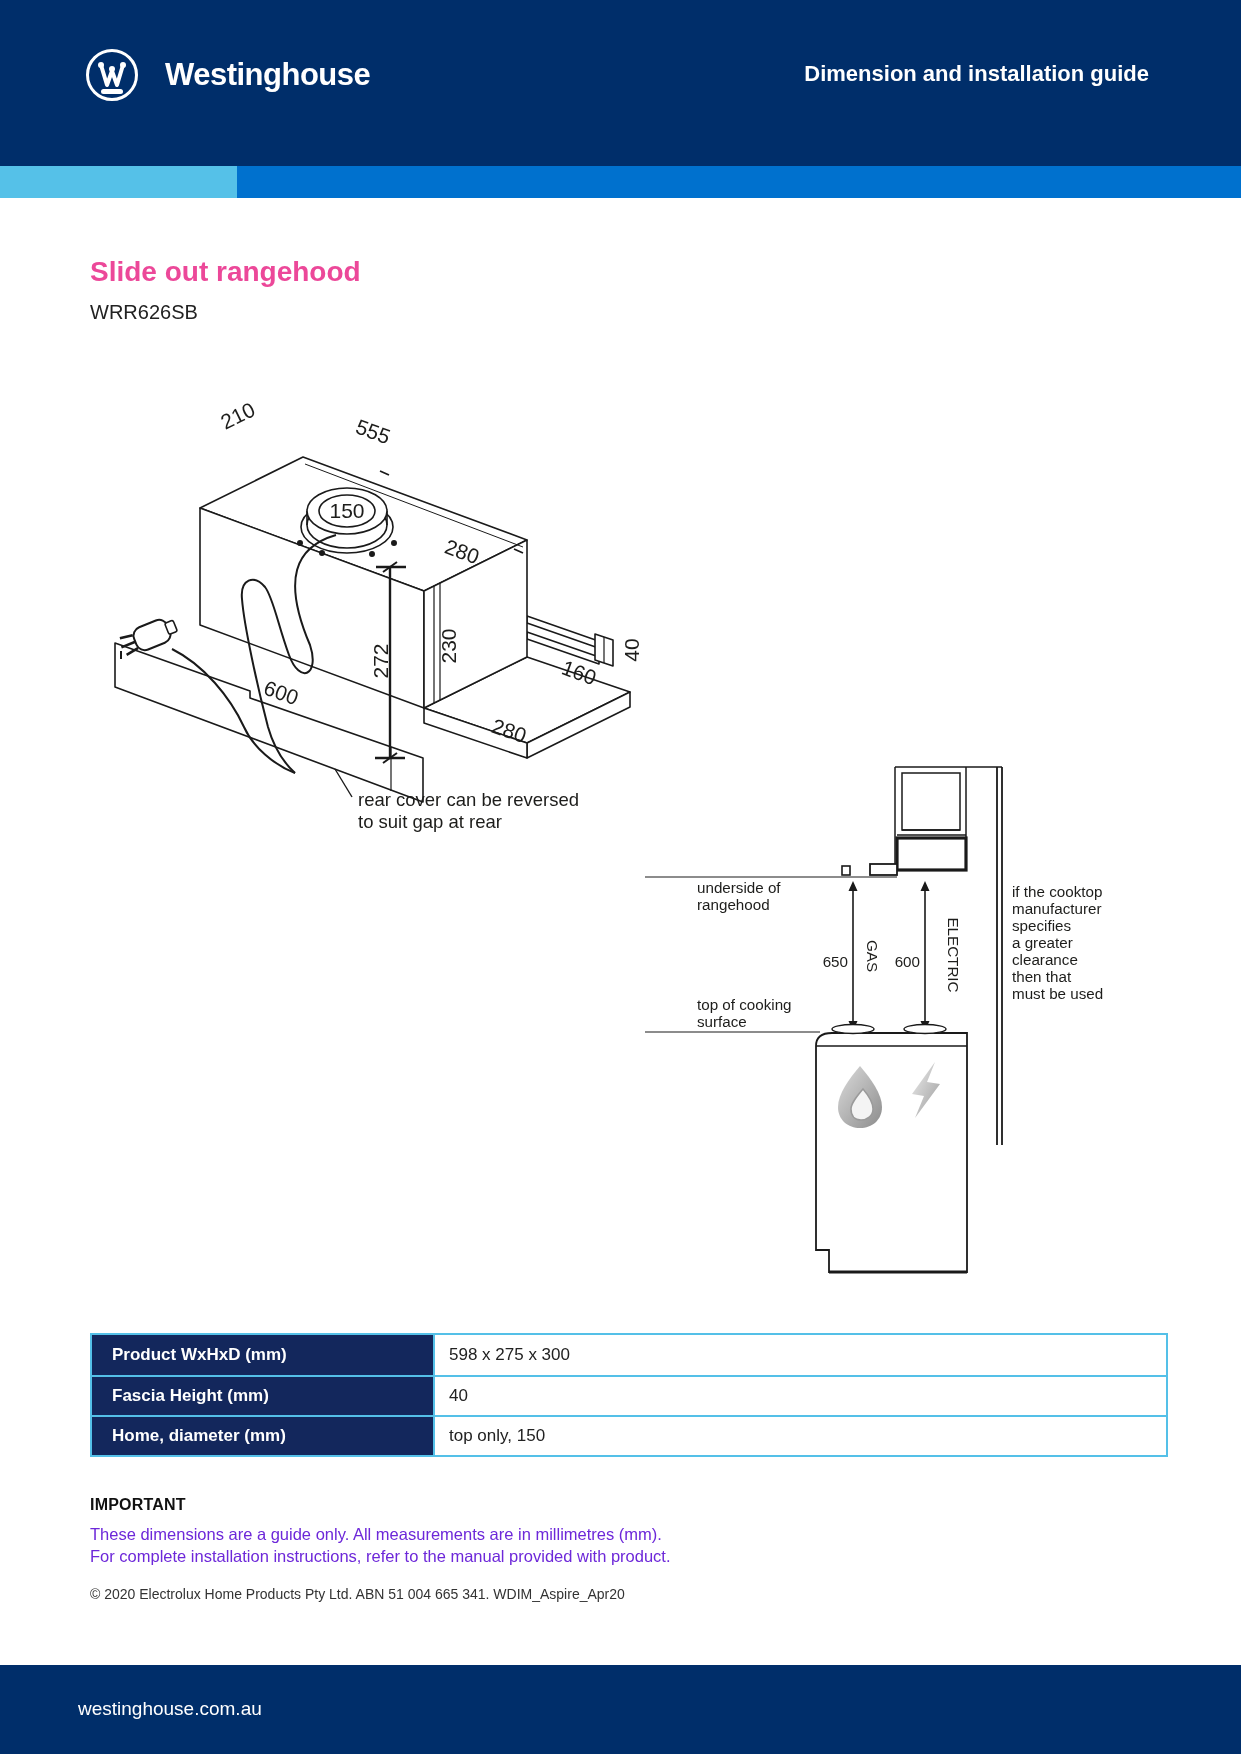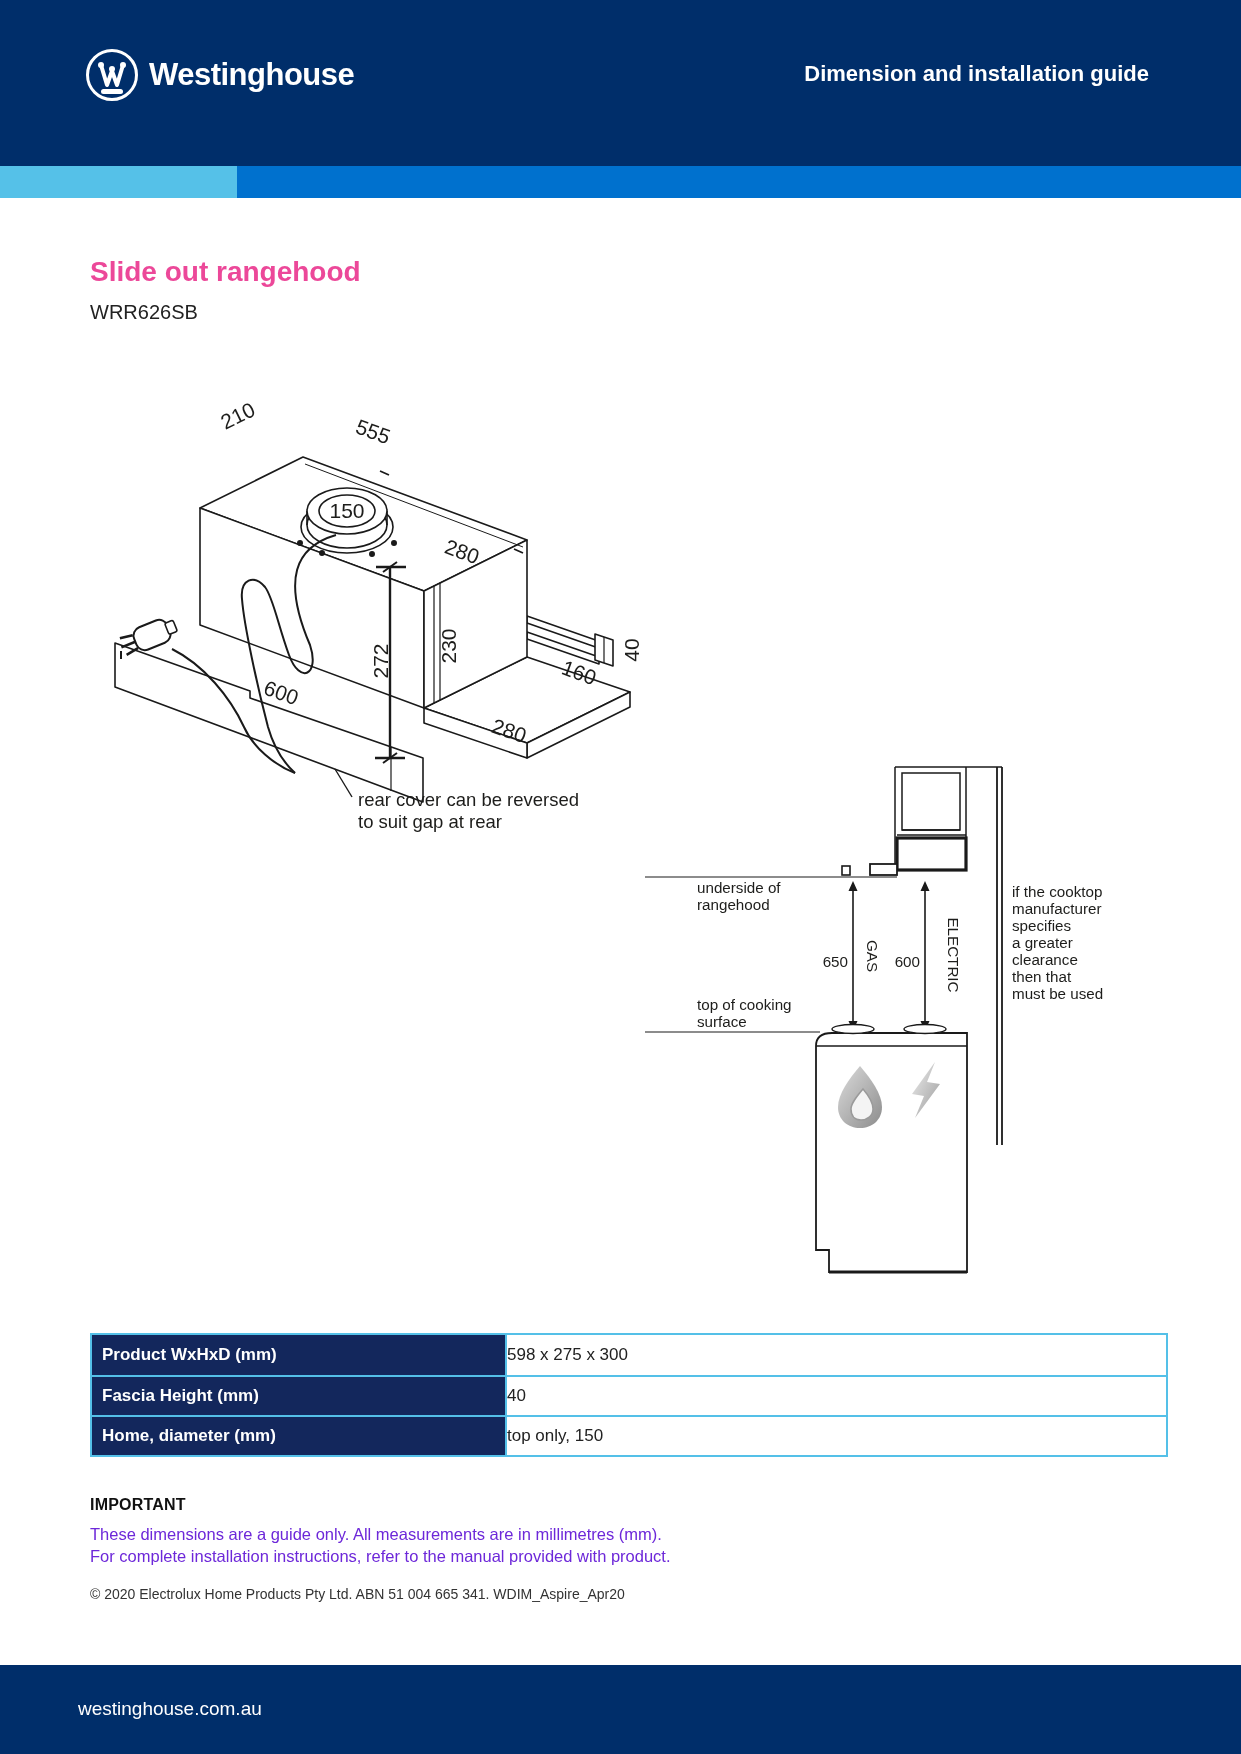--- a/index.html
+++ b/index.html
@@ -1,42 +1,42 @@
 <!DOCTYPE html>
 <html><head>
 <meta charset="utf-8">
 <style>
   html,body{margin:0;padding:0;background:#e8e8e8}
   .page{position:relative;width:1241px;height:1754px;background:#fff;overflow:hidden;
         font-family:"Liberation Sans","DejaVu Sans",sans-serif;color:#1d1d1b;margin:0 auto}
   
   .header{position:absolute;top:0;left:0;width:1241px;height:166px;background:#002e6a}
-  .brand{position:absolute;left:84px;top:47px;display:flex;align-items:center;gap:9px}
+  .brand{position:absolute;left:84px;top:47px;display:flex;align-items:center;gap:25px}
   .wordmark{color:#fff;font-size:31px;font-weight:bold;letter-spacing:-0.5px}
   .doc-title{position:absolute;right:92px;top:61px;color:#fff;font-size:22px;font-weight:bold}
   .stripe{position:absolute;top:166px;left:0;width:1241px;height:32px;background:#0071ce}
   .stripe-left{position:absolute;top:0;left:0;width:237px;height:32px;background:#55c1e8}
   
   .product-title{position:absolute;left:90px;top:256px;font-size:28px;font-weight:bold;color:#ec4899;margin:0}
   .model{position:absolute;left:90px;top:301px;font-size:20px;color:#222}
   
   .diagram1{position:absolute;left:90px;top:385px}
   .diagram2{position:absolute;left:630px;top:675px}
   svg text{fill:#1d1d1b}
   .dim{font-size:21px}
   .small-lbl{font-size:15.2px}
   .note-lbl{font-size:18.5px}
   
   .spec-table{position:absolute;left:90px;top:1333px;width:1078px;border:2px solid #54c0e8;box-sizing:border-box}
   .spec-row{display:flex;height:40px;border-top:2px solid #54c0e8;box-sizing:border-box}
   .spec-row:first-child{border-top:none}
-  .spec-label{width:415px;background:#13275c;color:#fff;font-weight:bold;font-size:17px;
-              display:flex;align-items:center;padding-left:10px;box-sizing:border-box;
+  .spec-label{width:343px;background:#13275c;color:#fff;font-weight:bold;font-size:17px;
+              display:flex;align-items:center;padding-left:20px;box-sizing:border-box;
               border-right:2px solid #54c0e8}
-  .spec-value{flex:1;display:flex;align-items:center;font-size:17px;color:#222;background:#fff}
+  .spec-value{flex:1;display:flex;align-items:center;padding-left:14px;font-size:17px;color:#222;background:#fff}
   
   .important{position:absolute;left:90px;top:1496px;width:900px}
   .important h3{margin:0;font-size:16px;font-weight:bold;color:#111;letter-spacing:0.2px}
   .important p{margin:9px 0 0 0;font-size:16.5px;line-height:22px;color:#6d28d9}
   .copyright{position:absolute;left:90px;top:1586px;font-size:14px;color:#333}
   
   .footer{position:absolute;top:1665px;left:0;width:1241px;height:89px;background:#002e6a}
   .footer-url{position:absolute;left:78px;top:33px;color:#fff;font-size:19px;text-decoration:none}
 </style>
 </head>

